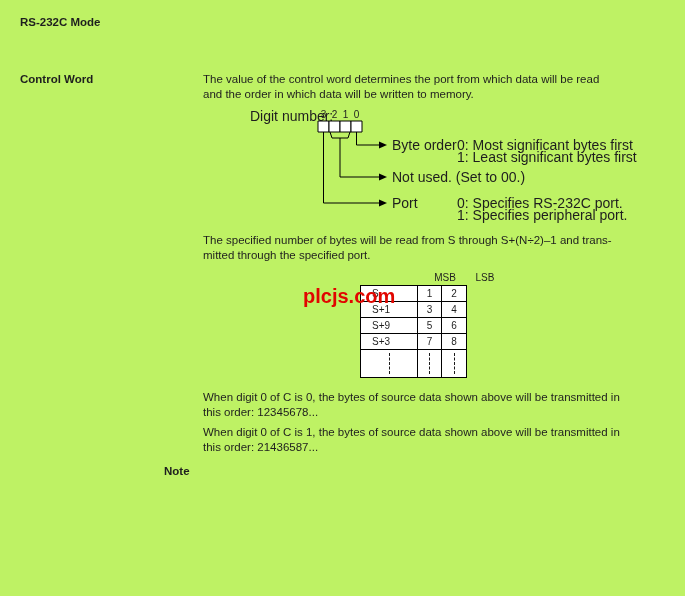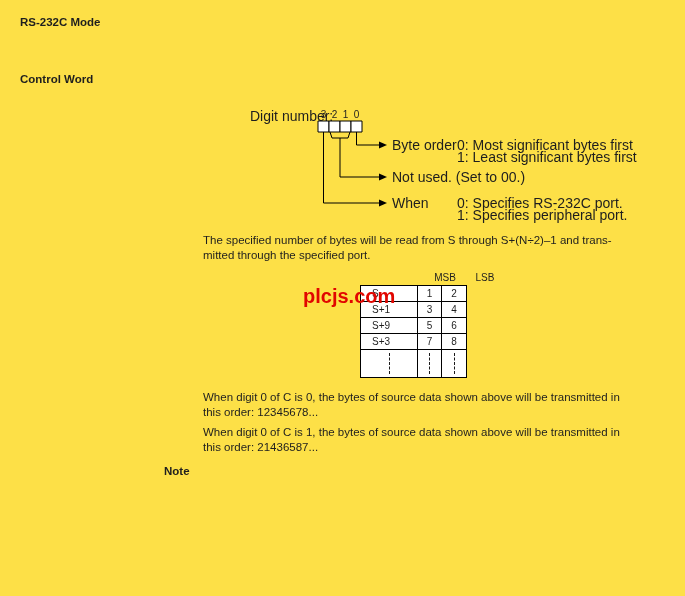--- a/index.html
+++ b/index.html
@@ -1,17 +1,17 @@
 <!DOCTYPE html>
 <html><head>
 <meta charset="utf-8">
 <style>
   html,body{margin:0;padding:0;background:#f2f2f2;}
   .page{
-    position:relative;width:685px;height:596px;background:#fde047;
+    position:relative;width:685px;height:596px;background:#bef264;
     font-family:"Liberation Sans","DejaVu Sans",sans-serif;
     color:#1e1e1e;overflow:hidden;
   }
   .abs{position:absolute;}
   .heading{font-weight:bold;font-size:11.5px;line-height:15px;white-space:nowrap;}
   .body-text{font-size:11.5px;line-height:15px;white-space:pre-line;width:460px;}
   .small{font-size:14px;line-height:12px;white-space:pre-line;}
   .nowrap{white-space:nowrap;}
   .digits-row{display:flex;width:44px;}
   .digits-row span{width:11px;text-align:center;font-size:10px;line-height:12px;}
@@ -36,20 +36,22 @@
              color:#e10600;letter-spacing:0px;z-index:5;white-space:nowrap;}
 </style>
 </head>
 <body>
 
 <div class="page">
 
   <div class="abs heading" style="left:20px;top:15px">RS-232C Mode</div>
 
   <div class="abs heading" style="left:20px;top:72px">Control Word</div>
+  <div class="abs body-text" style="left:203px;top:72px">The value of the control word determines the port from which data will be read
+and the order in which data will be written to memory.</div>
 
   <div class="abs small nowrap" style="left:250px;top:110px">Digit number:</div>
   <div class="abs digits-row" style="left:318px;top:109px">
     <span>3</span>
     <span>2</span>
     <span>1</span>
     <span>0</span>
   </div>
 
   <svg class="diag" width="200" height="130" viewBox="0 0 200 130">
@@ -77,21 +79,21 @@
       <polygon points="129,99.5 137,103 129,106.5" fill="#000"></polygon>
     </g>
   </svg>
 
   <div class="abs small nowrap" style="left:392px;top:139px">Byte order</div>
   <div class="abs small" style="left:457px;top:139px">0: Most significant bytes first
 1: Least significant bytes first</div>
 
   <div class="abs small nowrap" style="left:392px;top:171px">Not used. (Set to 00.)</div>
 
-  <div class="abs small nowrap" style="left:392px;top:197px">When</div>
+  <div class="abs small nowrap" style="left:392px;top:197px">Port</div>
   <div class="abs small" style="left:457px;top:197px">0: Specifies RS-232C port.
 1: Specifies peripheral port.</div>
 
   <div class="abs body-text" style="left:203px;top:233px">The specified number of bytes will be read from S through S+(N÷2)–1 and trans-
 mitted through the specified port.</div>
 
   <div class="abs thead" style="left:360px;top:271px">
     <span class="sp"></span>
     <span class="ch">MSB</span>
     <span class="ch">LSB</span>

